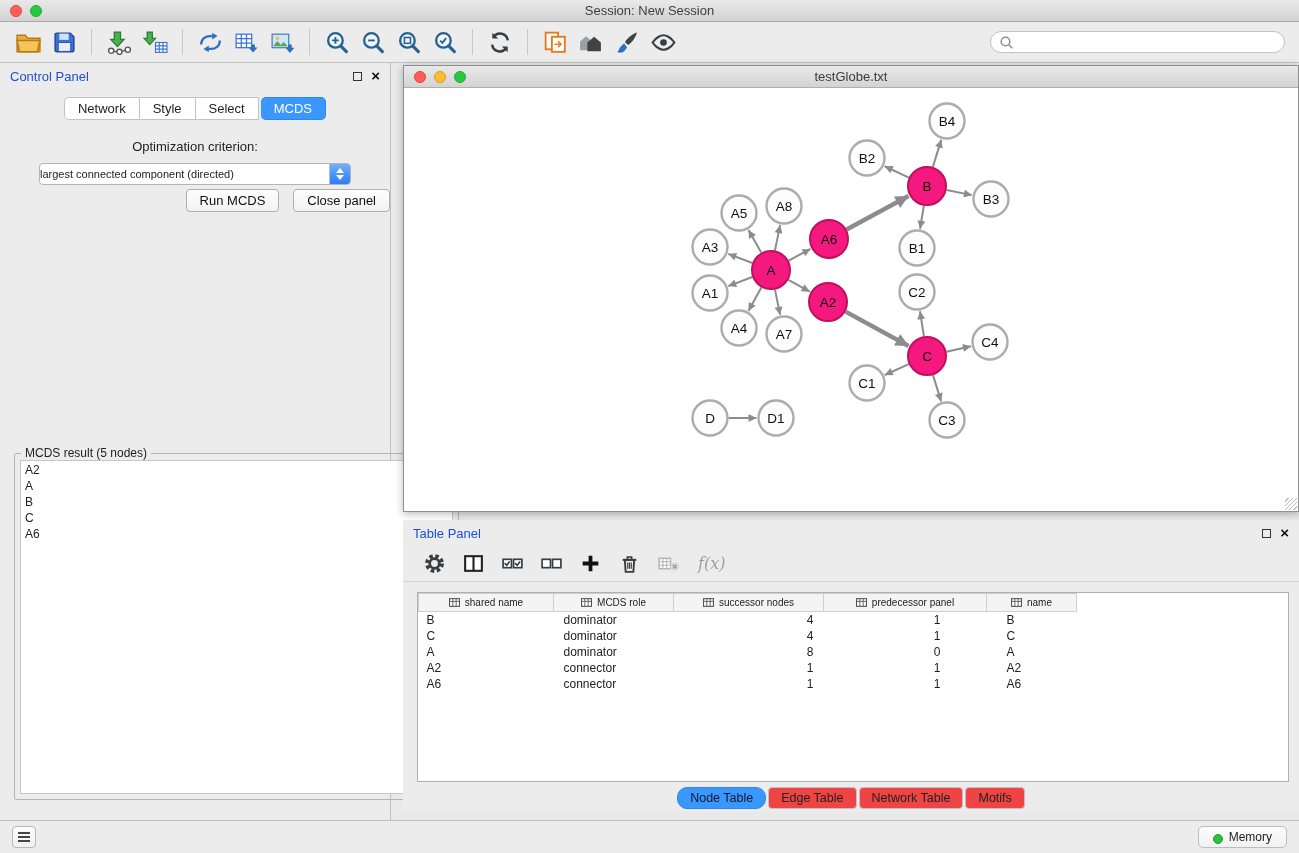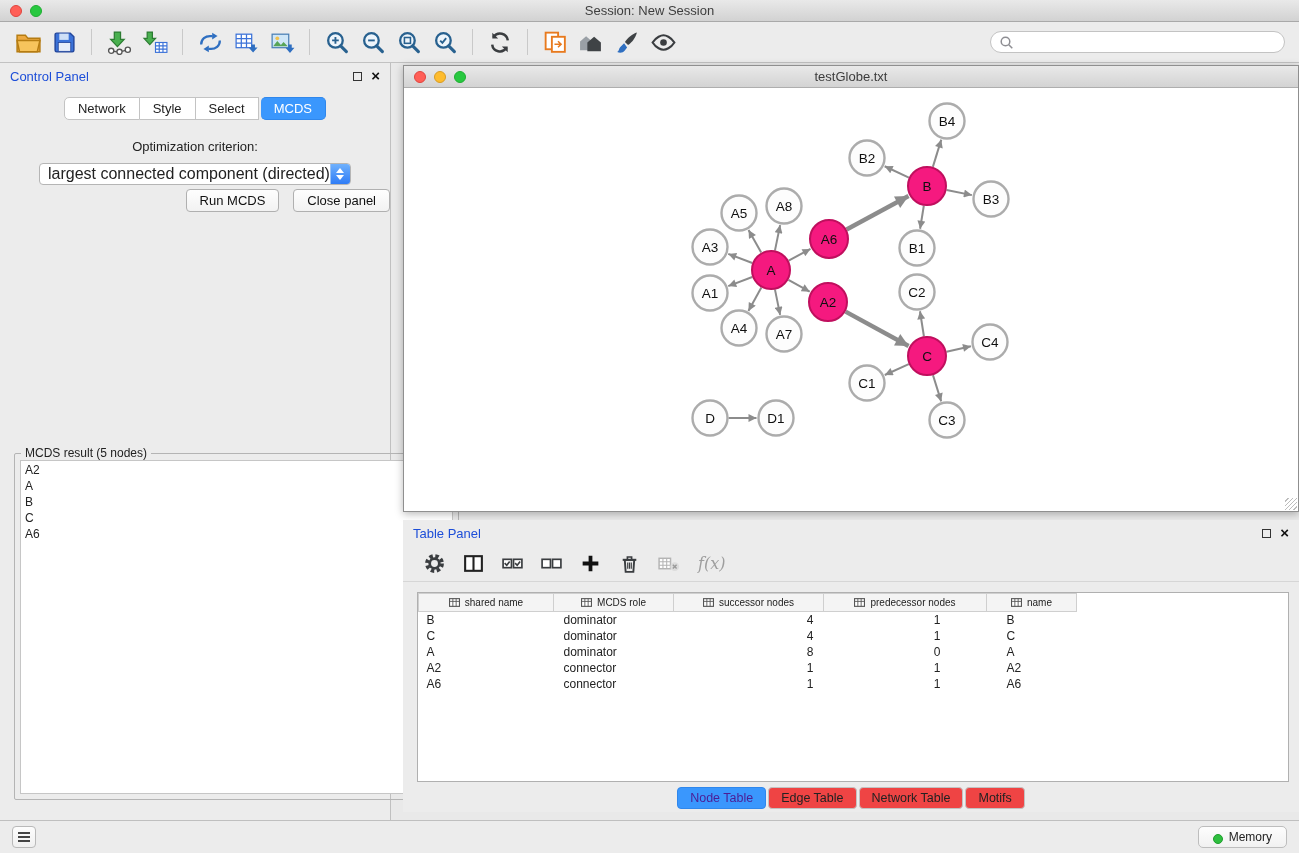--- a/index.html
+++ b/index.html
@@ -42,21 +42,21 @@
   .close-ico { font-weight:700; font-size:15px; color:#111; line-height:10px; }
 
   .cp-tabs { display:flex; justify-content:center; margin-top:8px; }
   .cp-tab { font-size:13px; padding:3px 13px; background:#fff; border:1px solid #c3c3c3; border-left:none; color:#222; }
   .cp-tab:first-child { border-left:1px solid #c3c3c3; border-radius:5px 0 0 5px; }
   .cp-tab.active { background:#3a97fd; border-color:#2f87ec; color:#fff; border-radius:5px; margin-left:2px; }
 
   .opt-label { text-align:center; margin-top:19px; font-size:13px; }
   .dropdown { width:312px; height:22px; margin:9px auto 0 auto; background:#fff; border:1px solid #b5b5b5;
     border-radius:4px; display:flex; align-items:center; overflow:hidden; }
-  .dropdown .dd-text { flex:1; padding-left:8px; font-size:16px; white-space:nowrap; }
+  .dropdown .dd-text { flex:1; font-size:11px; white-space:nowrap; }
   .dd-step { width:21px; height:100%; background:linear-gradient(#6fb1fd,#2f7cf6);
     display:flex; flex-direction:column; align-items:center; justify-content:center; gap:2px; border-left:1px solid #9cc3f5;}
   .tri-up { width:0;height:0;border-left:4px solid transparent;border-right:4px solid transparent;border-bottom:5px solid #fff; }
   .tri-dn { width:0;height:0;border-left:4px solid transparent;border-right:4px solid transparent;border-top:5px solid #fff; }
 
   .cp-buttons { display:flex; justify-content:flex-end; gap:14px; margin-top:4px; }
   .btn { background:linear-gradient(#fefefe,#f2f2f2); border:1px solid #b0b0b0; border-radius:4px;
     font-size:13px; padding:3px 13px; color:#111; font-family:"Liberation Sans",sans-serif; }
 
   .result-fieldset { position:absolute; left:14px; top:390px; width:445px; height:347px;
@@ -92,21 +92,21 @@
   table.dtable { border-collapse:collapse; table-layout:fixed; }
   .dtable th { height:18px; background:#f4f4f4; border:1px solid #cfcfcf; font-weight:normal; font-size:10px; padding:0; }
   .th-inner { display:flex; align-items:center; justify-content:center; gap:5px; }
   .dtable td { height:16px; font-size:12px; padding:0; white-space:nowrap; }
   .c0 { width:135px; } .c1 { width:120px; } .c2 { width:150px; } .c3 { width:163px; } .c4 { width:90px; }
   td.c0 { padding-left:8px; } td.c1 { padding-left:10px; }
   td.c2 { text-align:right; padding-right:10px; } td.c3 { text-align:right; padding-right:46px; }
   td.c4 { padding-left:20px; }
   .tp-tabs { position:absolute; left:0; right:0; top:267px; display:flex; justify-content:center; }
   .bt-tab { font-size:12.5px; padding:3px 12px; background:#ef4444; border:1px solid #c2c2c2; border-radius:4px; margin:0 1px; }
-  .bt-tab.active { background:#3a97fd; border-color:#2f87ec; color:#4c1d95; }
+  .bt-tab.active { background:#3a97fd; border-color:#2f87ec; color:#0f172a;border-radius:10px; }
 
   
   .statusbar { position:absolute; left:0; bottom:0; width:100%; height:33px; background:#ececec;
     border-top:1px solid #bfbfbf; display:flex; align-items:center; padding:0 12px; }
   .list-btn { width:24px; height:22px; background:linear-gradient(#fdfdfd,#f0f0f0); border:1px solid #b9b9b9;
     border-radius:4px; display:flex; flex-direction:column; align-items:center; justify-content:center; gap:2px; }
   .list-btn i { display:block; width:12px; height:2px; background:#444; }
   .mem-btn { margin-left:auto; display:flex; align-items:flex-end; gap:6px; padding:3px 14px;
     background:linear-gradient(#fdfdfd,#f1f1f1); border:1px solid #bdbdbd; border-radius:5px; font-size:12px; }
   .mem-dot { width:10px; height:10px; border-radius:50%; background:#2fbf3f; border:1px solid #1e9e2e; }
@@ -521,21 +521,21 @@
                     </svg>
                     <span>successor nodes</span>
                   </span>
                 </th>
                 <th class="c3">
                   <span class="th-inner">
                     <svg width="11" height="11" viewBox="0 0 10 10">
                       <rect x="0.5" y="1.5" width="9" height="7" fill="#fff" stroke="#555"></rect>
                       <path d="M0.5 4h9M3.5 1.5v7M6.5 1.5v7" stroke="#555" stroke-width="0.8"></path>
                     </svg>
-                    <span>predecessor nodes</span>
+                    <span>predecessor panel</span>
                   </span>
                 </th>
                 <th class="c4">
                   <span class="th-inner">
                     <svg width="11" height="11" viewBox="0 0 10 10">
                       <rect x="0.5" y="1.5" width="9" height="7" fill="#fff" stroke="#555"></rect>
                       <path d="M0.5 4h9M3.5 1.5v7M6.5 1.5v7" stroke="#555" stroke-width="0.8"></path>
                     </svg>
                     <span>name</span>
                   </span>

